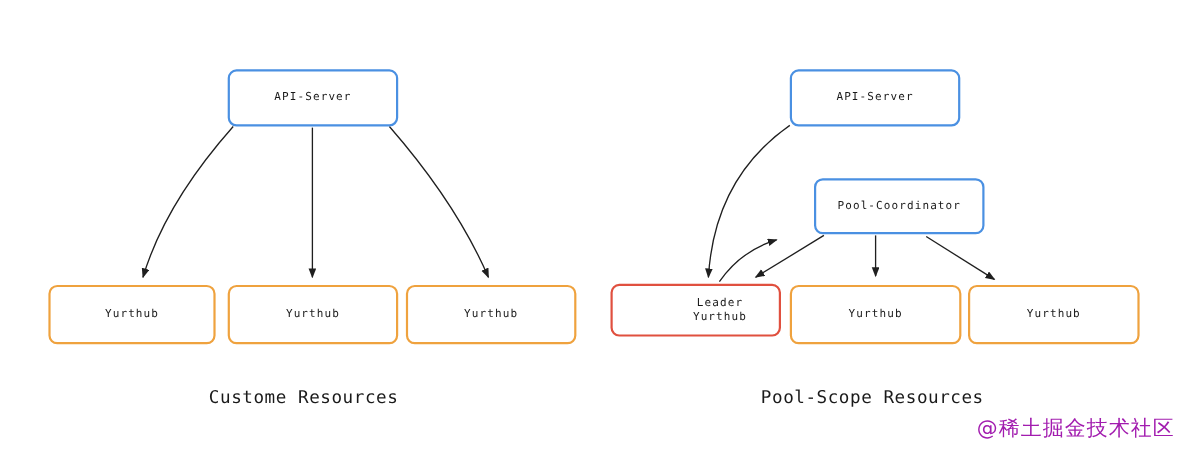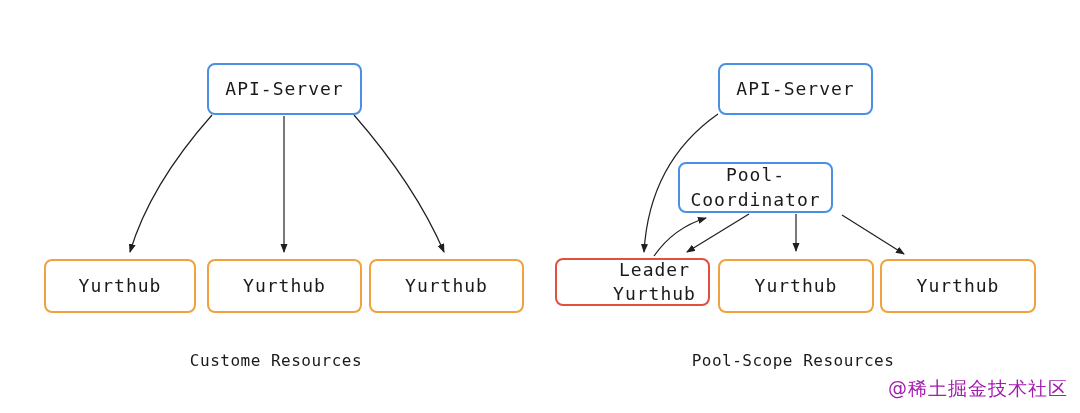--- a/index.html
+++ b/index.html
@@ -14,34 +14,34 @@
     position:absolute;left:0;top:0;width:1080px;height:413px;
     pointer-events:none;
   }
   .node{
     position:absolute;
     box-sizing:border-box;
     background:#ffffff;
     border:2px solid #999;
     border-radius:8px;
     display:flex;align-items:center;justify-content:center;
-    font-size:18px;line-height:1.35;
+    font-size:10px;line-height:1.35;
     letter-spacing:1px;
     color:#1a1a1a;
     text-align:center;
     white-space:pre-line;
   }
   
   .n-l-api{left:207px;top:63px;width:155px;height:52px;}
   .n-l-y1{left:44px;top:259px;width:152px;height:54px;}
   .n-l-y2{left:207px;top:259px;width:155px;height:54px;}
   .n-l-y3{left:369px;top:259px;width:155px;height:54px;}
   
   .n-r-api{left:718px;top:63px;width:155px;height:52px;}
-  .n-r-pc{left:678px;top:162px;width:155px;height:51px;}
+  .n-r-pc{left:740px;top:162px;width:155px;height:51px;}
   .n-r-ly{left:555px;top:258px;width:155px;height:48px;padding-left:44px;}
   .n-r-y2{left:718px;top:259px;width:156px;height:54px;}
   .n-r-y3{left:880px;top:259px;width:156px;height:54px;}
   .caption{
     position:absolute;top:351px;width:320px;
     text-align:center;
     font-size:16px;letter-spacing:0.5px;
     color:#1a1a1a;
   }
   .caption-left{left:116px;}

